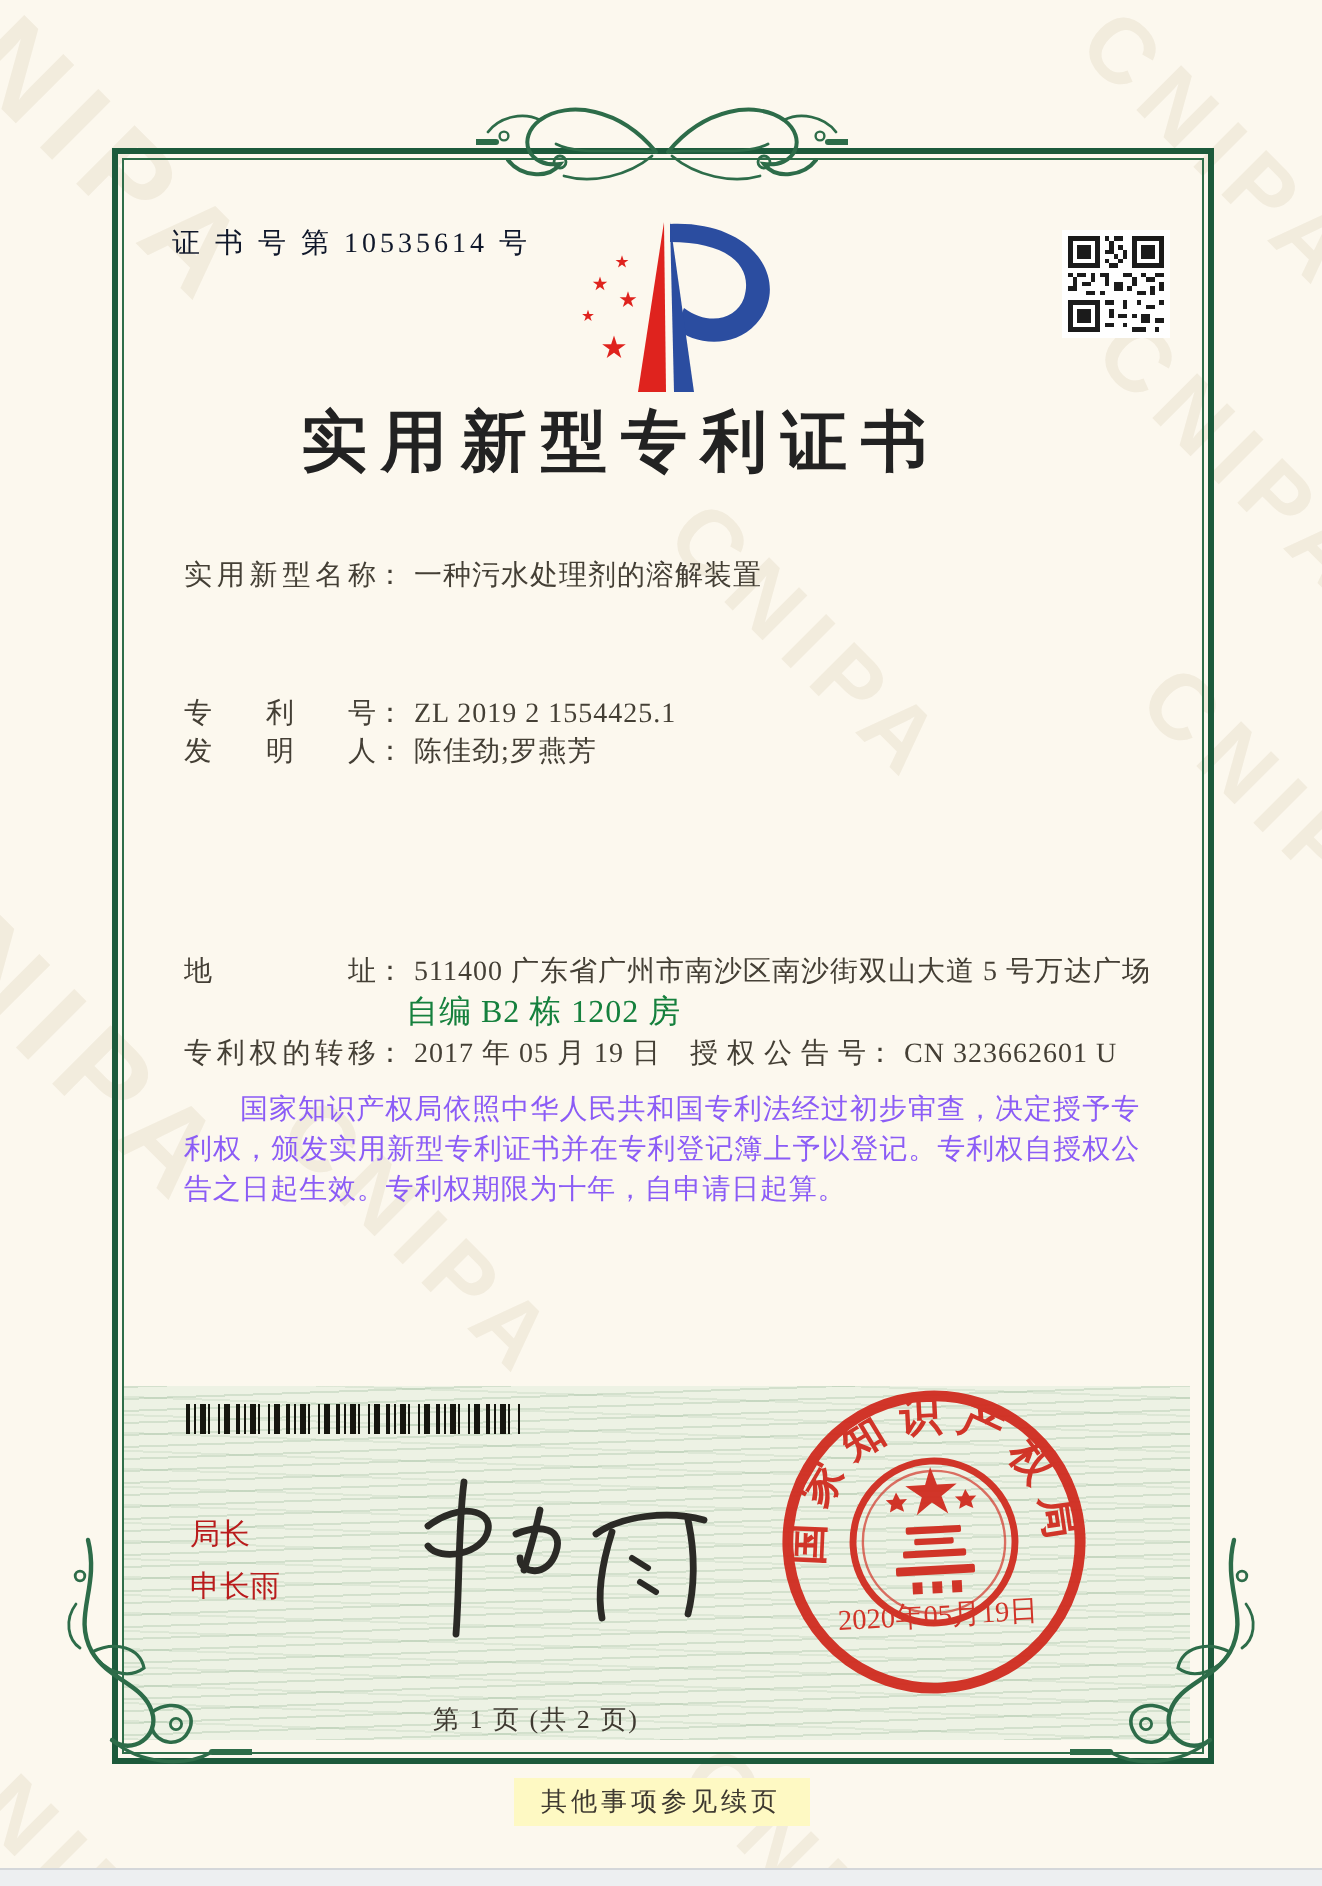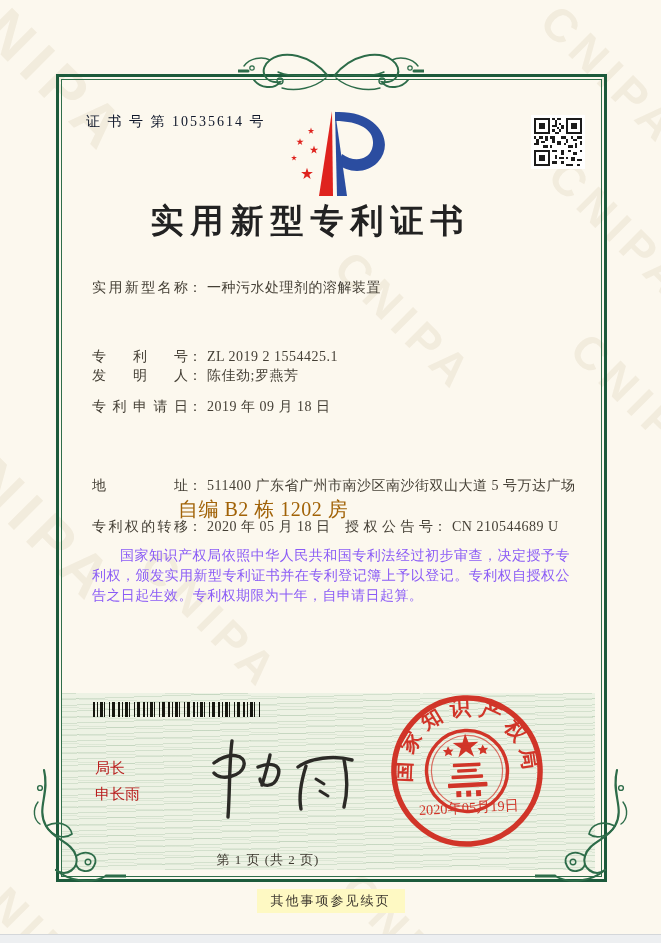--- a/index.html
+++ b/index.html
@@ -32,21 +32,21 @@
   .cert-no{position:absolute;left:86px;top:113px;font-size:14px;color:#0f172a;letter-spacing:2px;}
   .logo{position:absolute;left:280px;top:108px;}
   .qr{position:absolute;left:531px;top:115px;background:#fff;padding:3px;}
   .title{position:absolute;left:0;top:199px;width:621px;text-align:center;
          font-size:33px;font-weight:700;color:#222;letter-spacing:7px;}
 
   .field{position:absolute;left:92px;font-size:14px;color:#443f35;white-space:nowrap;}
   .label{display:inline-block;width:96px;text-align:justify;text-align-last:justify;
          letter-spacing:0;vertical-align:top;}
   .value{margin-left:5px;letter-spacing:.5px;}
-  .addr2{position:absolute;left:178px;font-size:20px;color:#a16207;letter-spacing:.5px;}
+  .addr2{position:absolute;left:203px;font-size:16px;color:#15803d;letter-spacing:.5px;}
   .grant2{position:absolute;left:345px;font-size:14px;color:#443f35;white-space:nowrap;}
   .grant2 .label{width:88px;}
 
   .body-text{position:absolute;left:92px;top:546px;width:478px;font-size:14px;
              line-height:20px;color:#8b5cf6;text-align:justify;letter-spacing:.4px;}
   .body-text p{margin:0;text-indent:2em;}
 
   .barcode{position:absolute;left:93px;top:702px;width:168px;height:15px;
     background:repeating-linear-gradient(90deg,
       #16160f 0 2px, transparent 2px 4px, #16160f 4px 5px, transparent 5px 7px,
@@ -210,32 +210,29 @@
 
     <div class="field" style="top:279px;">
       <span class="label">实用新型名称</span><span>：</span><span class="value">一种污水处理剂的溶解装置</span>
     </div>
     <div class="field" style="top:319px;margin-top:48px;">
       <span class="label">发明人</span><span>：</span><span class="value">陈佳劲;罗燕芳</span>
     </div>
     <div class="field" style="top:348px;">
       <span class="label">专利号</span><span>：</span><span class="value">ZL 2019 2 1554425.1</span>
     </div>
-    <div class="field" style="top:398px;">
-      <span class="label">专利申请日</span><span>：</span><span class="value">2019 年 09 月 18 日</span>
-    </div>
     <div class="field" style="top:477px;">
       <span class="label">地址</span><span>：</span><span class="value">511400 广东省广州市南沙区南沙街双山大道 5 号万达广场</span>
     </div>
     <div class="addr2" style="top:496px;">自编 B2 栋 1202 房</div>
     <div class="field" style="top:518px;">
-      <span class="label">专利权的转移</span><span>：</span><span class="value">2020 年 05 月 18 日</span>
+      <span class="label">专利权的转移</span><span>：</span><span class="value">2017 年 05 月 19 日</span>
     </div>
     <div class="grant2" style="top:518px;">
-      <span class="label">授权公告号</span><span>：</span><span class="value">CN 210544689 U</span>
+      <span class="label">授权公告号</span><span>：</span><span class="value">CN 323662601 U</span>
     </div>
 
     <div class="body-text">
       <p>国家知识产权局依照中华人民共和国专利法经过初步审查，决定授予专利权，颁发实用新型专利证书并在专利登记簿上予以登记。专利权自授权公告之日起生效。专利权期限为十年，自申请日起算。</p>
     </div>
 
     <div class="barcode"></div>
 
     <div class="signer">
       <div>局长</div>

